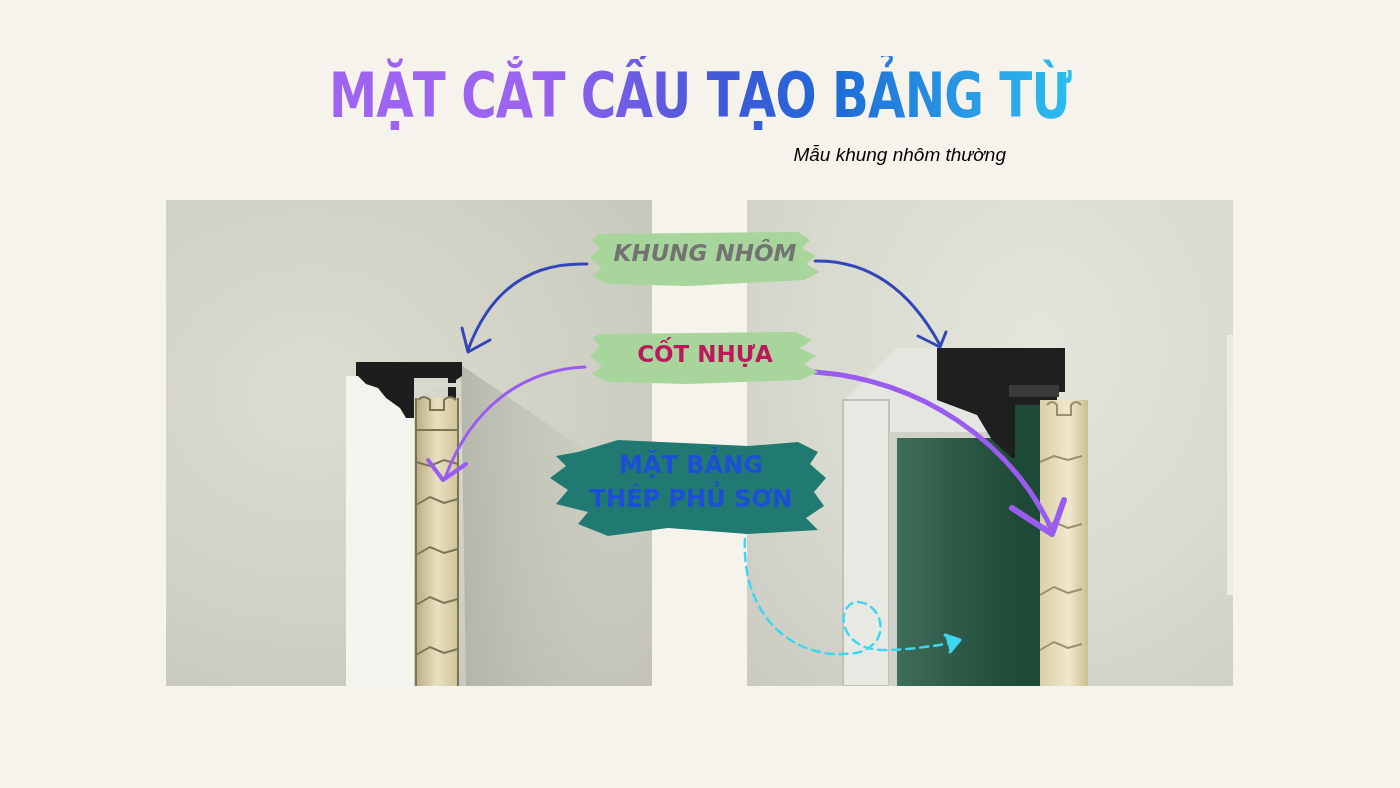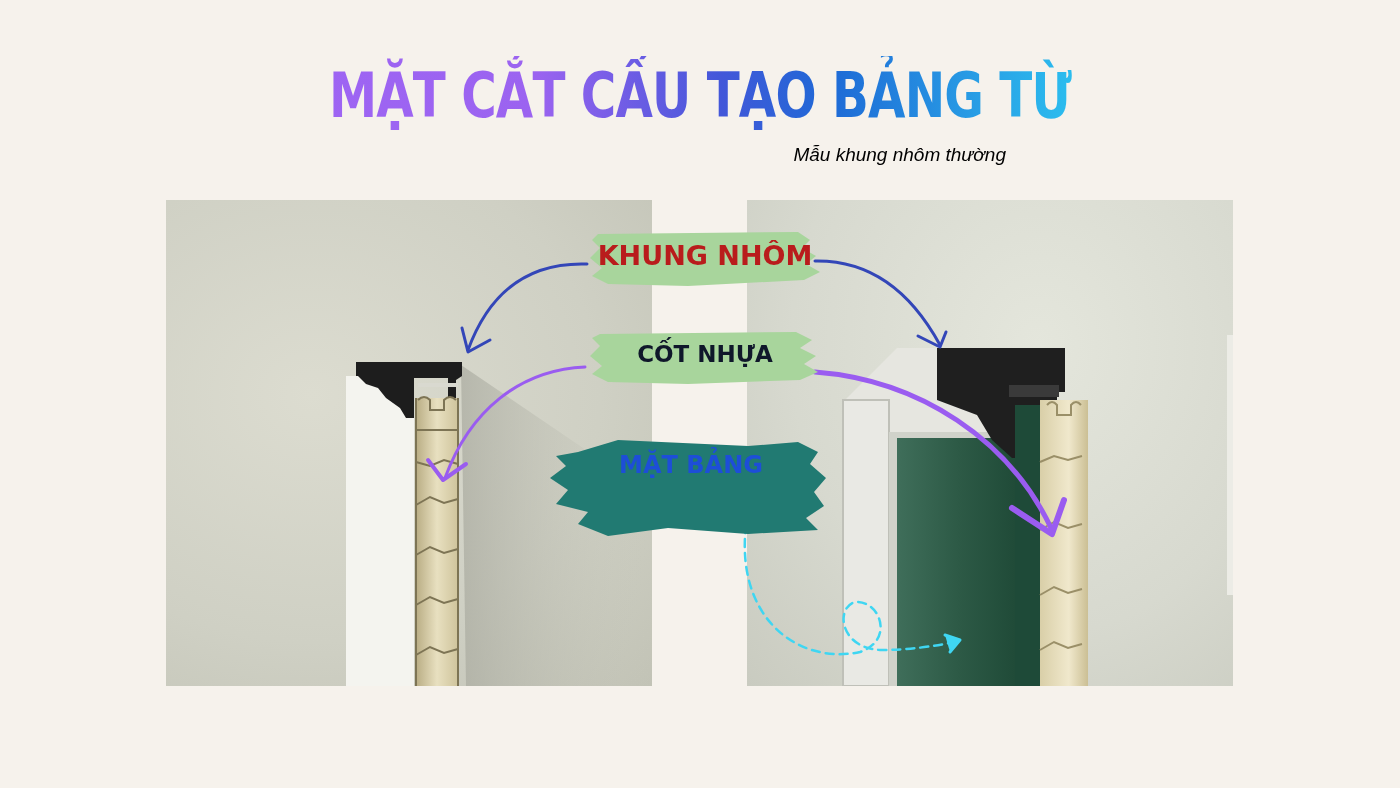--- a/index.html
+++ b/index.html
@@ -108,25 +108,26 @@
     <path d="M1012,508 L1052,534 L1064,500" stroke="#9a5cf0" stroke-width="6"></path>
 
     <path d="M746,525 C735,620 800,665 860,652 C895,640 880,600 855,602 C835,608 840,648 880,650 C910,650 935,646 955,642" stroke="#3fd6f2" stroke-width="2.5" stroke-dasharray="8,6"></path>
     <path d="M945,635 L960,640 L950,652" stroke="#3fd6f2" stroke-width="3" fill="#3fd6f2"></path>
   </g>
 </svg>
 
 <svg class="label-bg" style="left:588px;top:228px;" width="232" height="62">
   <path d="M10,6 L210,4 L222,12 L214,20 L228,28 L218,36 L232,44 L216,52 L100,58 L20,56 L4,48 L14,40 L2,30 L12,20 L4,12 Z" fill="#a8d59c"></path>
 </svg>
-<div class="lbl" style="left:595px;top:240px;width:220px;font-size:27px;color:#b91c1c;">KHUNG NHÔM</div>
+<div class="lbl" style="left:595px;top:240px;width:220px;font-size:23px;color:#737373;font-style:italic;">KHUNG NHÔM</div>
 
 <svg class="label-bg" style="left:588px;top:328px;" width="232" height="58">
   <path d="M12,6 L208,4 L224,12 L212,20 L228,28 L216,36 L230,44 L212,52 L100,56 L20,54 L4,46 L14,38 L2,28 L12,18 L4,10 Z" fill="#a8d59c"></path>
 </svg>
-<div class="lbl" style="left:595px;top:341px;width:220px;font-size:23px;color:#0f172a;">CỐT NHỰA</div>
+<div class="lbl" style="left:595px;top:341px;width:220px;font-size:23px;color:#be185d;">CỐT NHỰA</div>
 
 <svg class="label-bg" style="left:548px;top:438px;" width="280" height="100">
   <path d="M30,14 L70,2 L200,8 L250,4 L270,14 L262,26 L278,40 L266,54 L276,68 L258,80 L270,92 L200,96 L120,90 L60,98 L30,86 L40,74 L8,66 L20,52 L2,40 L18,28 L8,18 Z" fill="#217a72"></path>
 </svg>
 <div class="lbl" style="left:556px;top:448px;width:270px;font-size:24px;color:#1d4ed8;line-height:34px;">
   <div>MẶT BẢNG</div>
+  <div>THÉP PHỦ SƠN</div>
 </div>
 
 </body></html>

